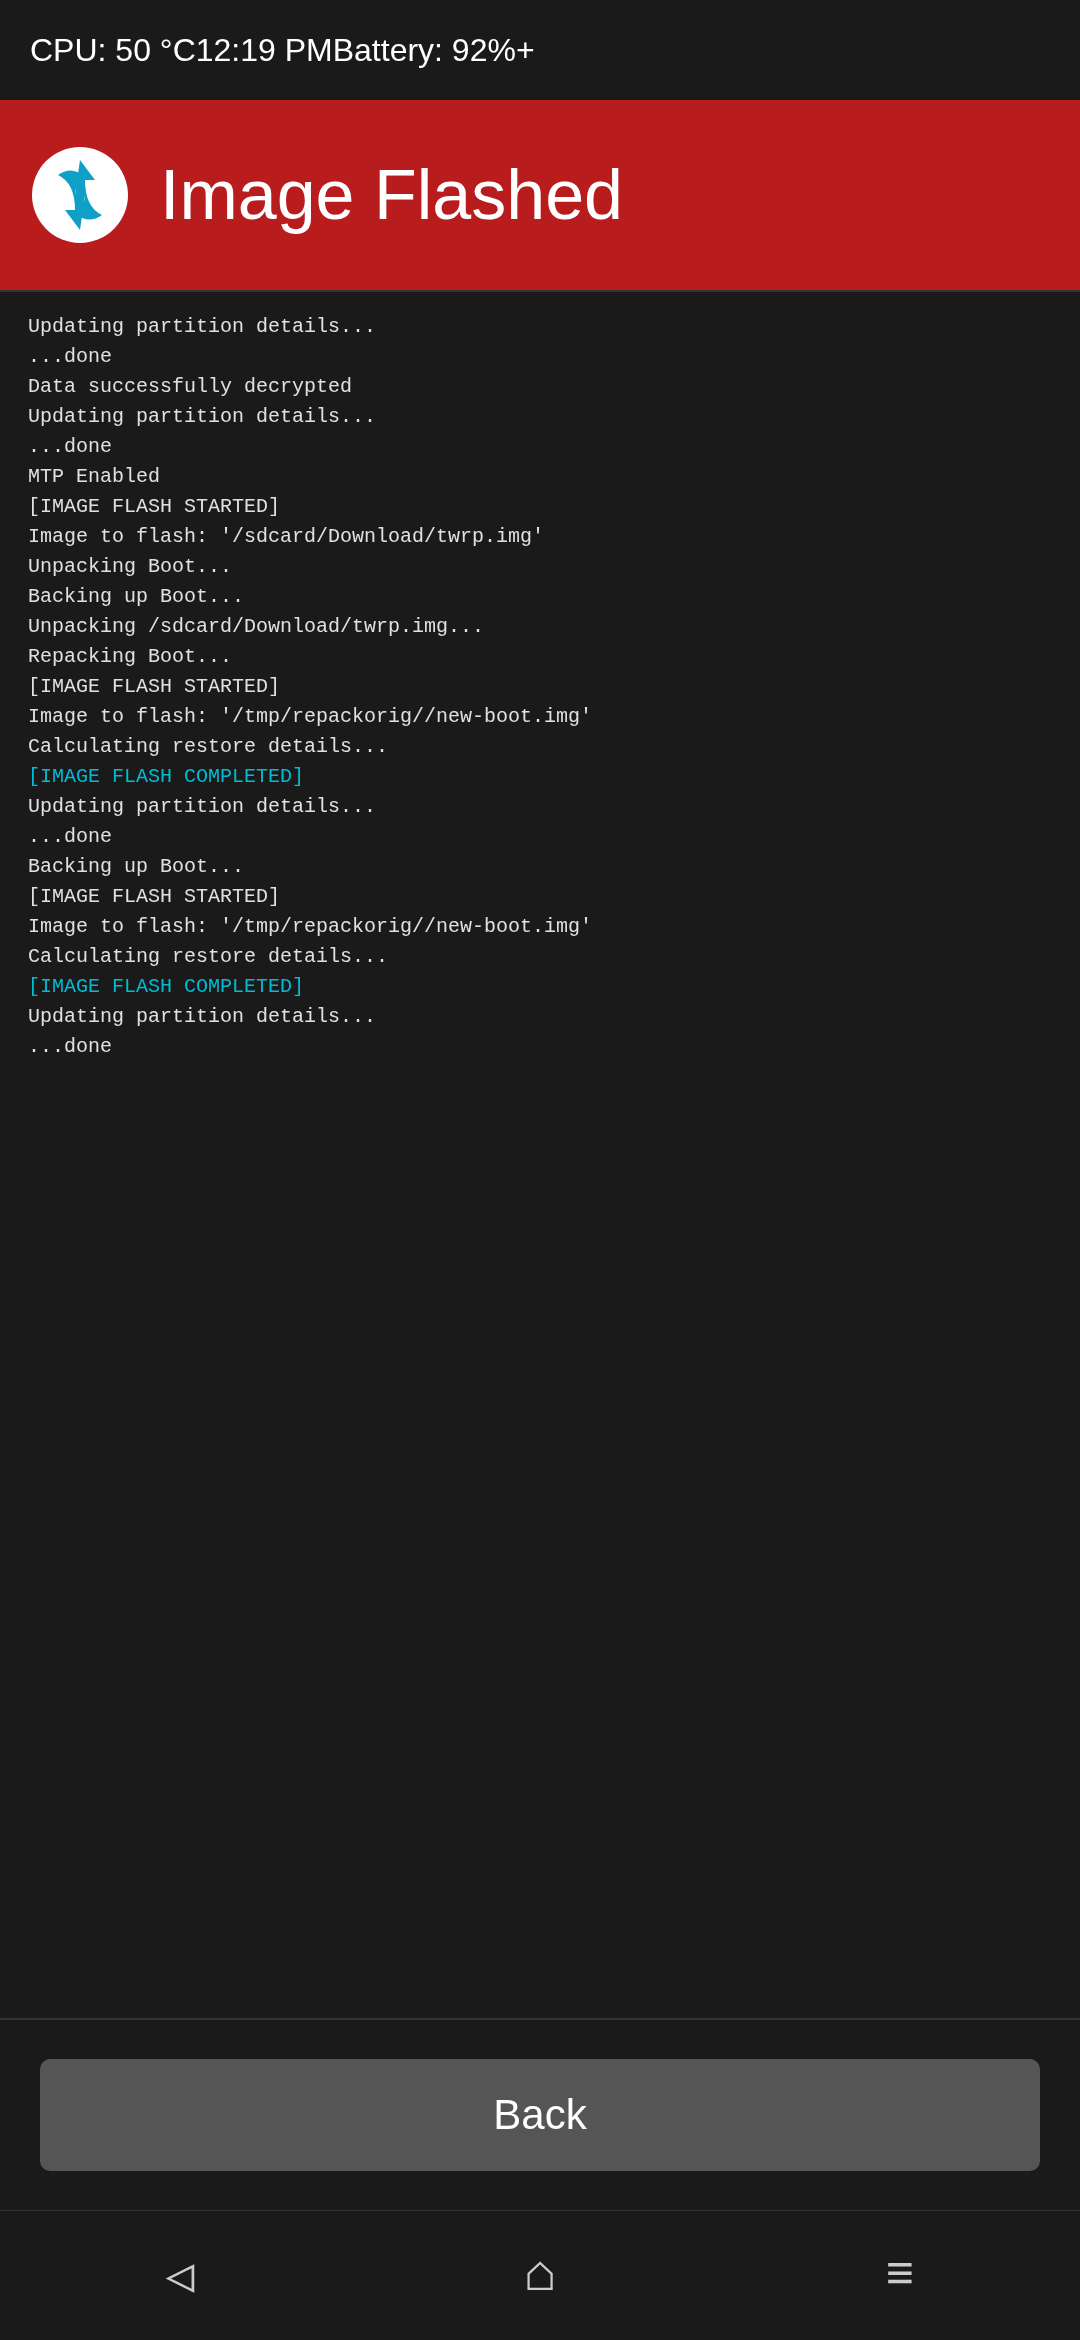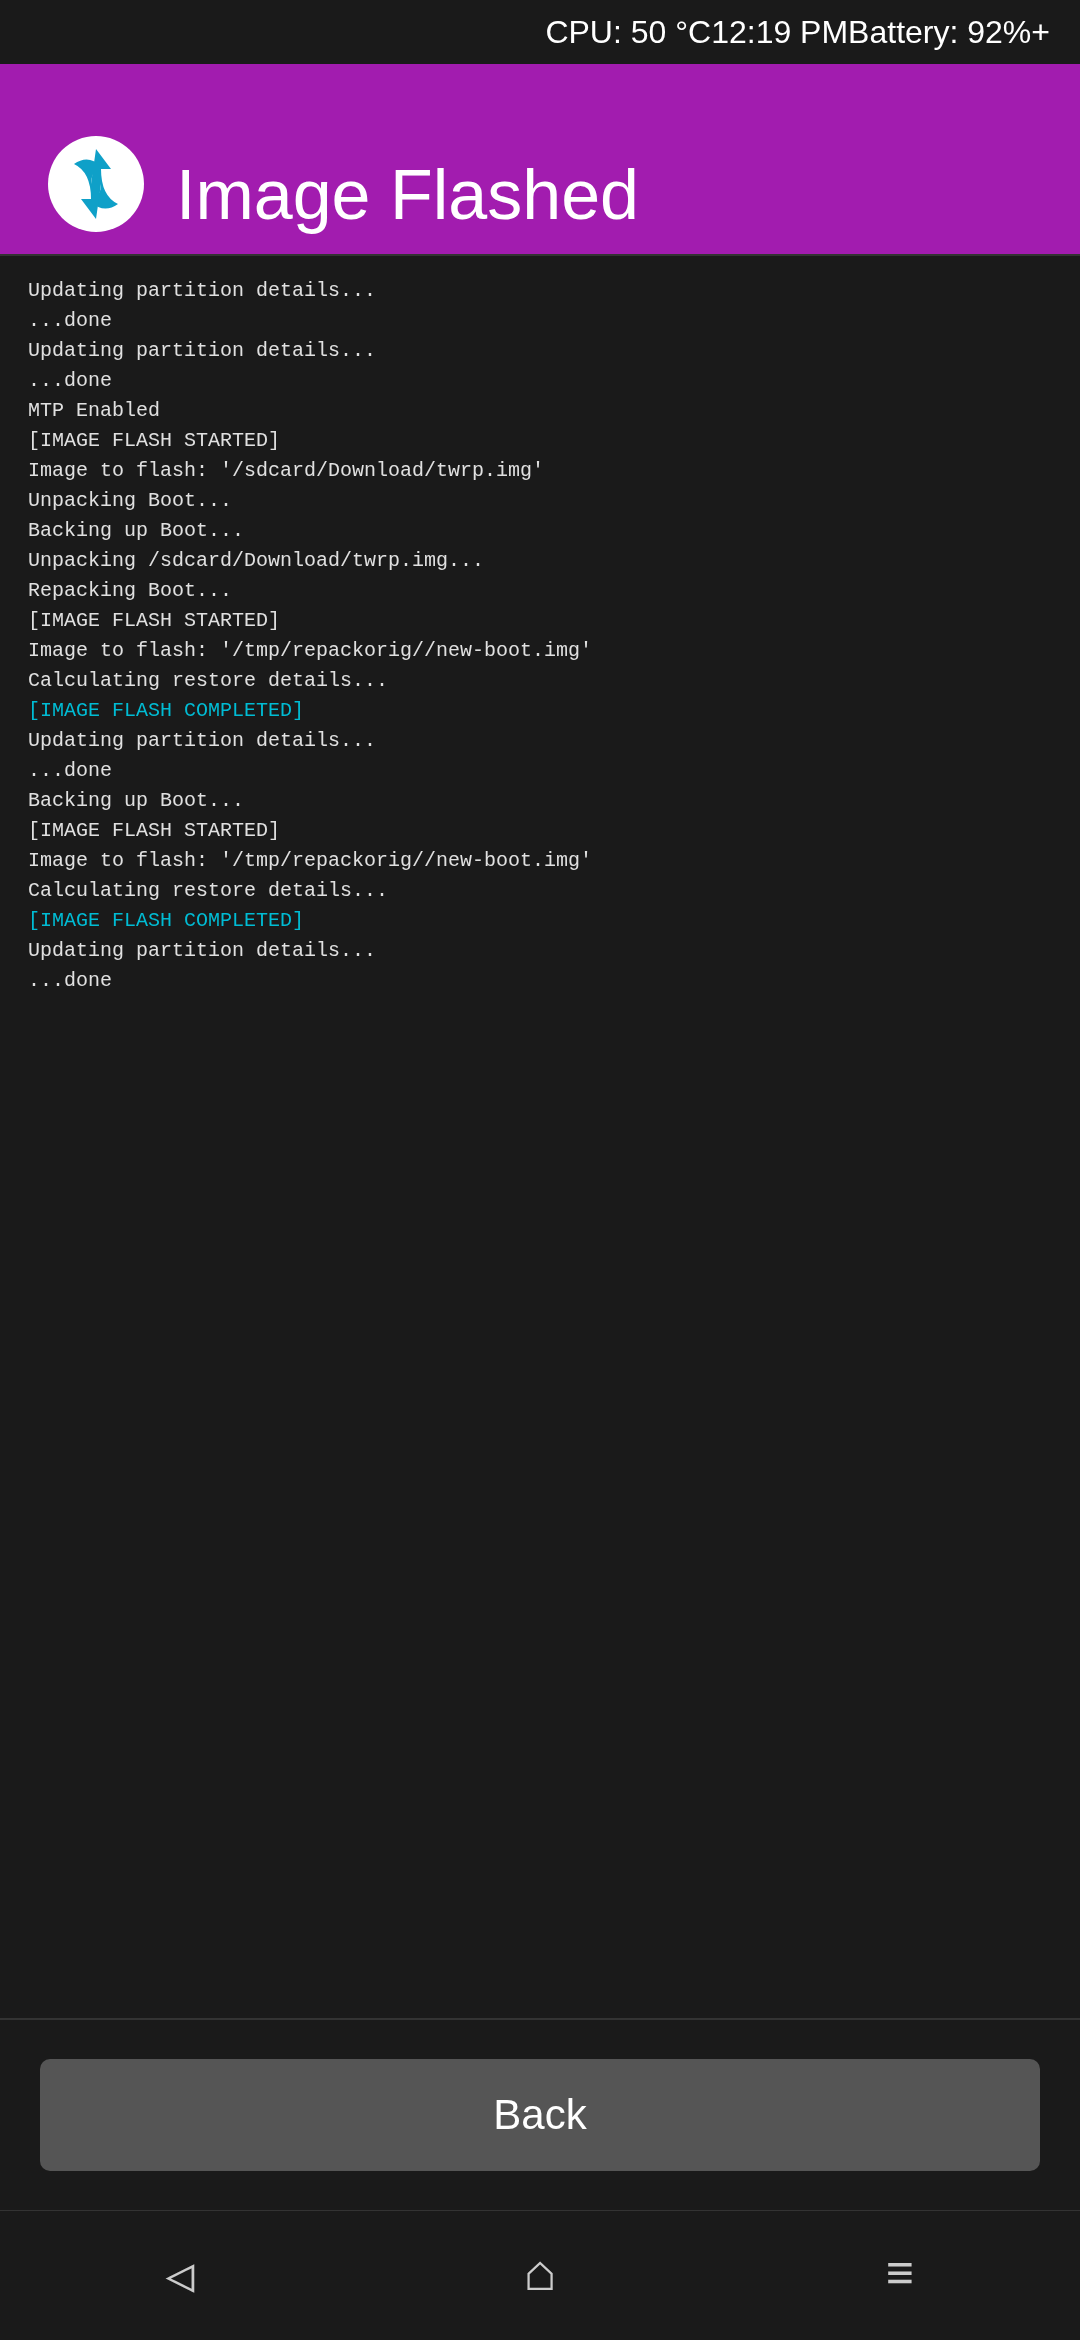--- a/index.html
+++ b/index.html
@@ -12,39 +12,39 @@
       font-family: 'Courier New', Courier, monospace;
       overflow: hidden;
       display: flex;
       flex-direction: column;
     }
 
     
     .status-bar {
       background: #1a1a1a;
       display: flex;
-      justify-content: flex-end;
+      justify-content: flex-start;
       align-items: center;
       padding: 16px 30px;
-      height: 64px;
+      height: 100px;
       flex-shrink: 0;
     }
     .status-bar span {
       color: #ffffff;
       font-size: 32px;
       font-family: sans-serif;
       font-weight: 500;
     }
 
     
     .header {
-      background: #a21caf;
-      display: flex;
-      align-items: flex-end;
-      padding: 20px 46px;
+      background: #b91c1c;
+      display: flex;
+      align-items: center;
+      padding: 20px 30px;
       min-height: 190px;
       flex-shrink: 0;
     }
     .header-icon {
       width: 100px;
       height: 100px;
       margin-right: 30px;
       flex-shrink: 0;
     }
     .header-text {
@@ -161,20 +161,21 @@
   <div class="header-text">
     <span class="header-title">Image Flashed</span>
   </div>
 </div>
 
 <div class="separator"></div>
 
 <div class="log-area" id="log-container">
 <div class="log-line">Updating partition details...</div>
     <div class="log-line">...done</div>
+    <div class="log-line">Data successfully decrypted</div>
     <div class="log-line">Updating partition details...</div>
     <div class="log-line">...done</div>
     <div class="log-line">MTP Enabled</div>
     <div class="log-line">[IMAGE FLASH STARTED]</div>
     <div class="log-line">Image to flash: '/sdcard/Download/twrp.img'</div>
     <div class="log-line">Unpacking Boot...</div>
     <div class="log-line">Backing up Boot...</div>
     <div class="log-line">Unpacking /sdcard/Download/twrp.img...</div>
     <div class="log-line">Repacking Boot...</div>
     <div class="log-line">[IMAGE FLASH STARTED]</div>

